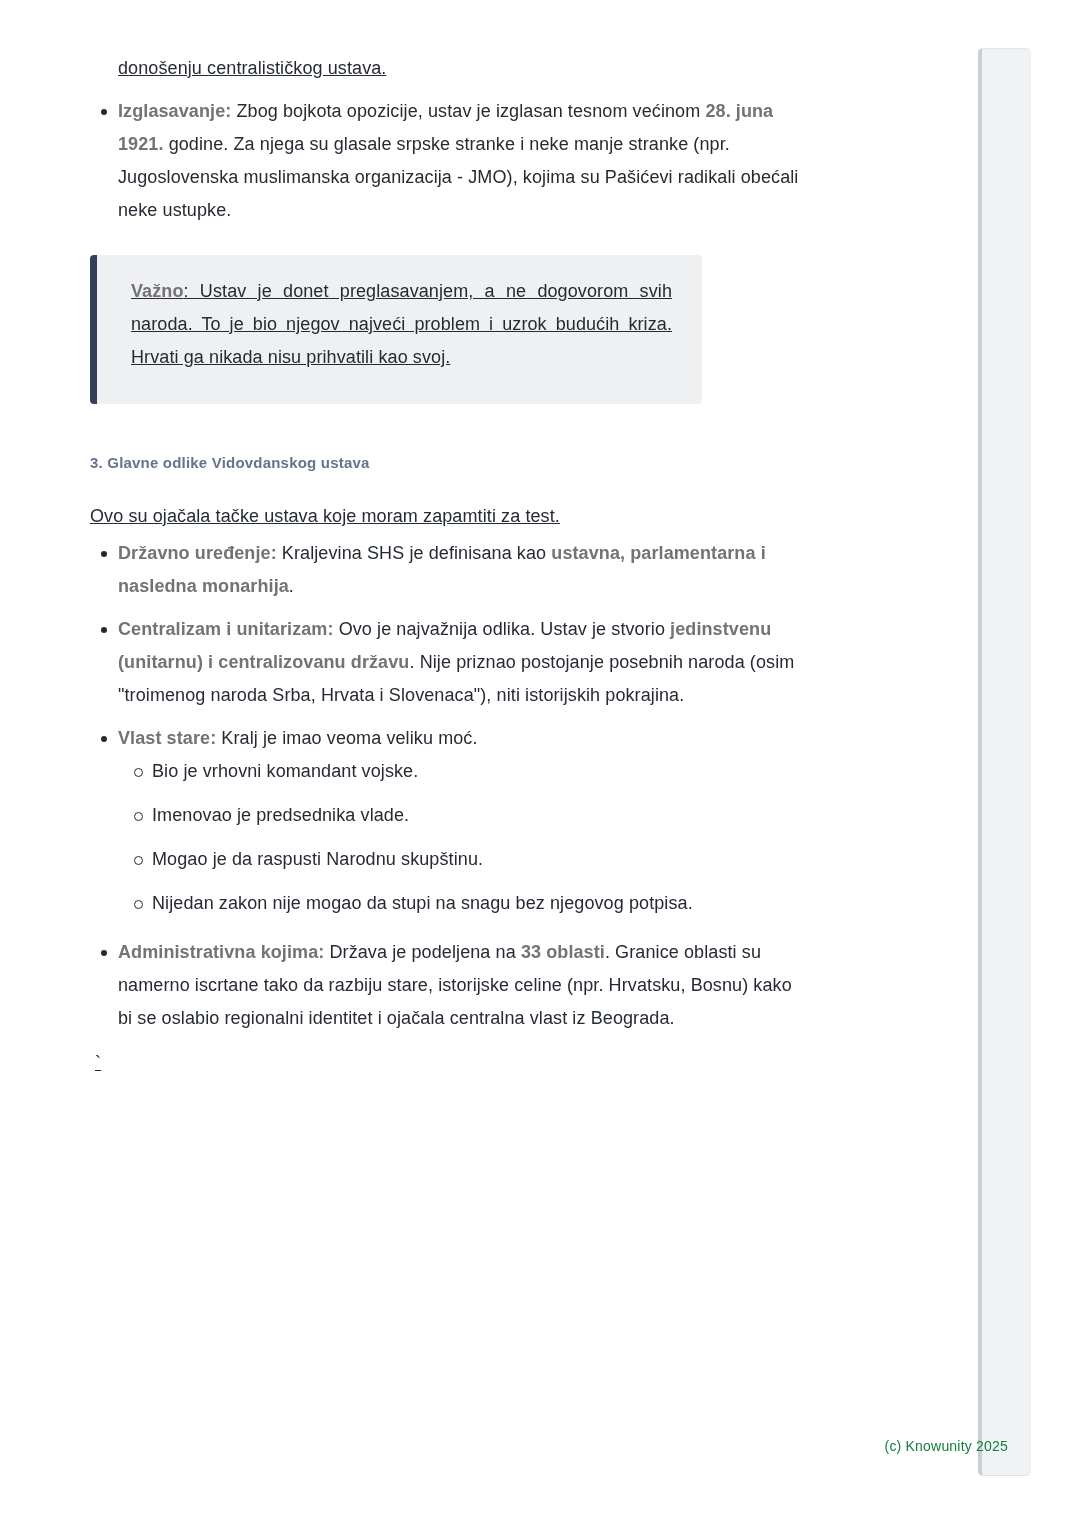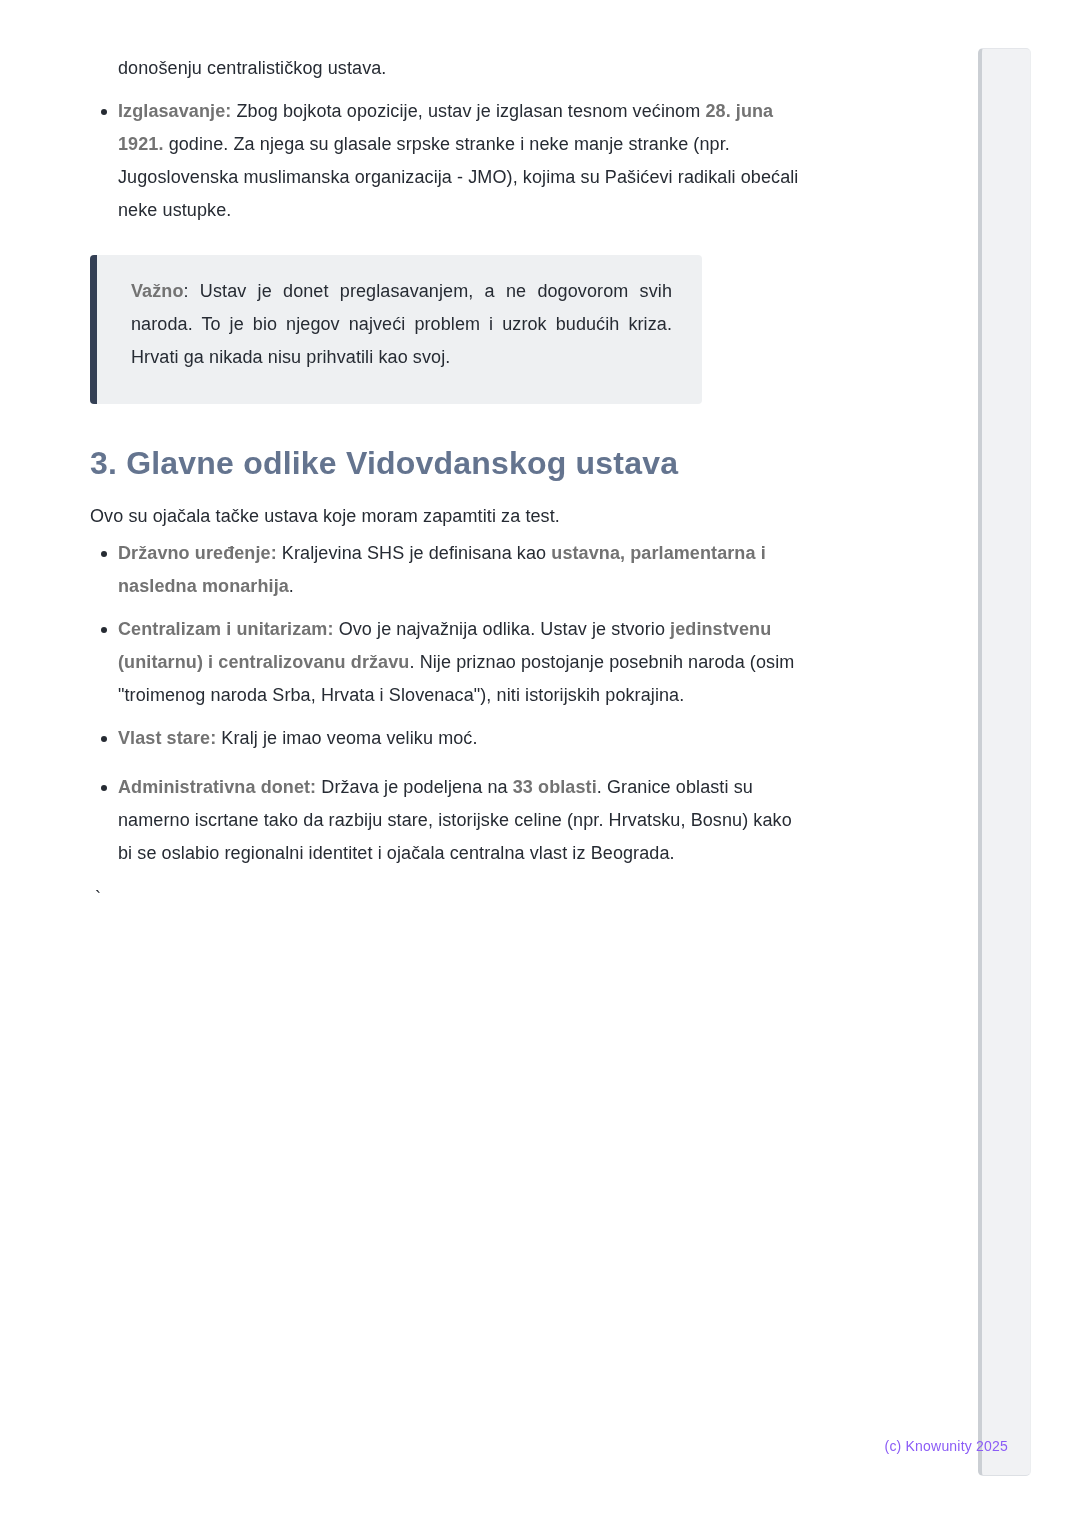--- a/index.html
+++ b/index.html
@@ -16,21 +16,21 @@
   }
   .content {
     position: absolute;
     left: 90px;
     top: 52px;
     width: 714px;
     z-index: 2;
   }
   strong { font-weight: 700; color: #737373; }
 
-  p { margin: 0; }
+  p { margin: 0; text-decoration: underline; }
   .cont-paragraph { margin-left: 28px; }
 
   ul.l1 { list-style: none; margin: 0; padding: 0; }
   ul.l1 > li { position: relative; padding-left: 28px; margin-top: 10px; }
   ul.l1 > li::before {
     content: "";
     position: absolute;
     left: 11px; top: 13.5px;
     width: 6px; height: 6px;
     border-radius: 50%;
@@ -57,21 +57,21 @@
     margin: 28px 0 0 0;
     background: #eef0f2;
     border-left: 7px solid #344055;
     border-radius: 4px;
     padding: 20px 30px 30px 34px;
   }
   .callout p { text-align: justify; }
 
   h2.section-heading {
     margin: 44px 0 0 0;
-    font-size: 32px;
+    font-size: 15px;
     line-height: 30px;
     font-weight: 700;
     color: #64748f;
     letter-spacing: 0.2px;
   }
   .section-intro { margin-top: 22px; }
 
   ul.features > li:first-child { margin-top: 4px; }
   ul.features > li:last-child { margin-top: 16px; }
 
@@ -92,21 +92,21 @@
     box-sizing: border-box;
     z-index: 1;
   }
 
   .watermark {
     position: absolute;
     top: 1436px;
     right: 72px;
     font-size: 14px;
     line-height: 20px;
-    color: #8b5cf6;
+    color: #15803d;
     letter-spacing: 0.2px;
     z-index: 3;
   }
 </style>
 </head>
 <body>
 
 <div class="content">
 
   <p class="cont-paragraph">donošenju centralističkog ustava.</p>
@@ -127,23 +127,29 @@
 
   <ul class="l1 features">
     <li>
       <span><strong>Državno uređenje:</strong> Kraljevina SHS je definisana kao <strong>ustavna, parlamentarna i nasledna monarhija</strong>.</span>
     </li>
     <li>
       <span><strong>Centralizam i unitarizam:</strong> Ovo je najvažnija odlika. Ustav je stvorio <strong>jedinstvenu (unitarnu) i centralizovanu državu</strong>. Nije priznao postojanje posebnih naroda (osim "troimenog naroda Srba, Hrvata i Slovenaca"), niti istorijskih pokrajina.</span>
     </li>
     <li>
       <span><strong>Vlast stare:</strong> Kralj je imao veoma veliku moć.</span>
+      <ul class="l2">
+        <li>Bio je vrhovni komandant vojske.</li>
+        <li>Imenovao je predsednika vlade.</li>
+        <li>Mogao je da raspusti Narodnu skupštinu.</li>
+        <li>Nijedan zakon nije mogao da stupi na snagu bez njegovog potpisa.</li>
+      </ul>
     </li>
     <li>
-      <span><strong>Administrativna donet:</strong> Država je podeljena na <strong>33 oblasti</strong>. Granice oblasti su namerno iscrtane tako da razbiju stare, istorijske celine (npr. Hrvatsku, Bosnu) kako bi se oslabio regionalni identitet i ojačala centralna vlast iz Beograda.</span>
+      <span><strong>Administrativna kojima:</strong> Država je podeljena na <strong>33 oblasti</strong>. Granice oblasti su namerno iscrtane tako da razbiju stare, istorijske celine (npr. Hrvatsku, Bosnu) kako bi se oslabio regionalni identitet i ojačala centralna vlast iz Beograda.</span>
     </li>
   </ul>
 
   <p class="stray">`</p>
 
 </div>
 
 <div class="side-strip"></div>
 
 <div class="watermark">(c) Knowunity 2025</div>

